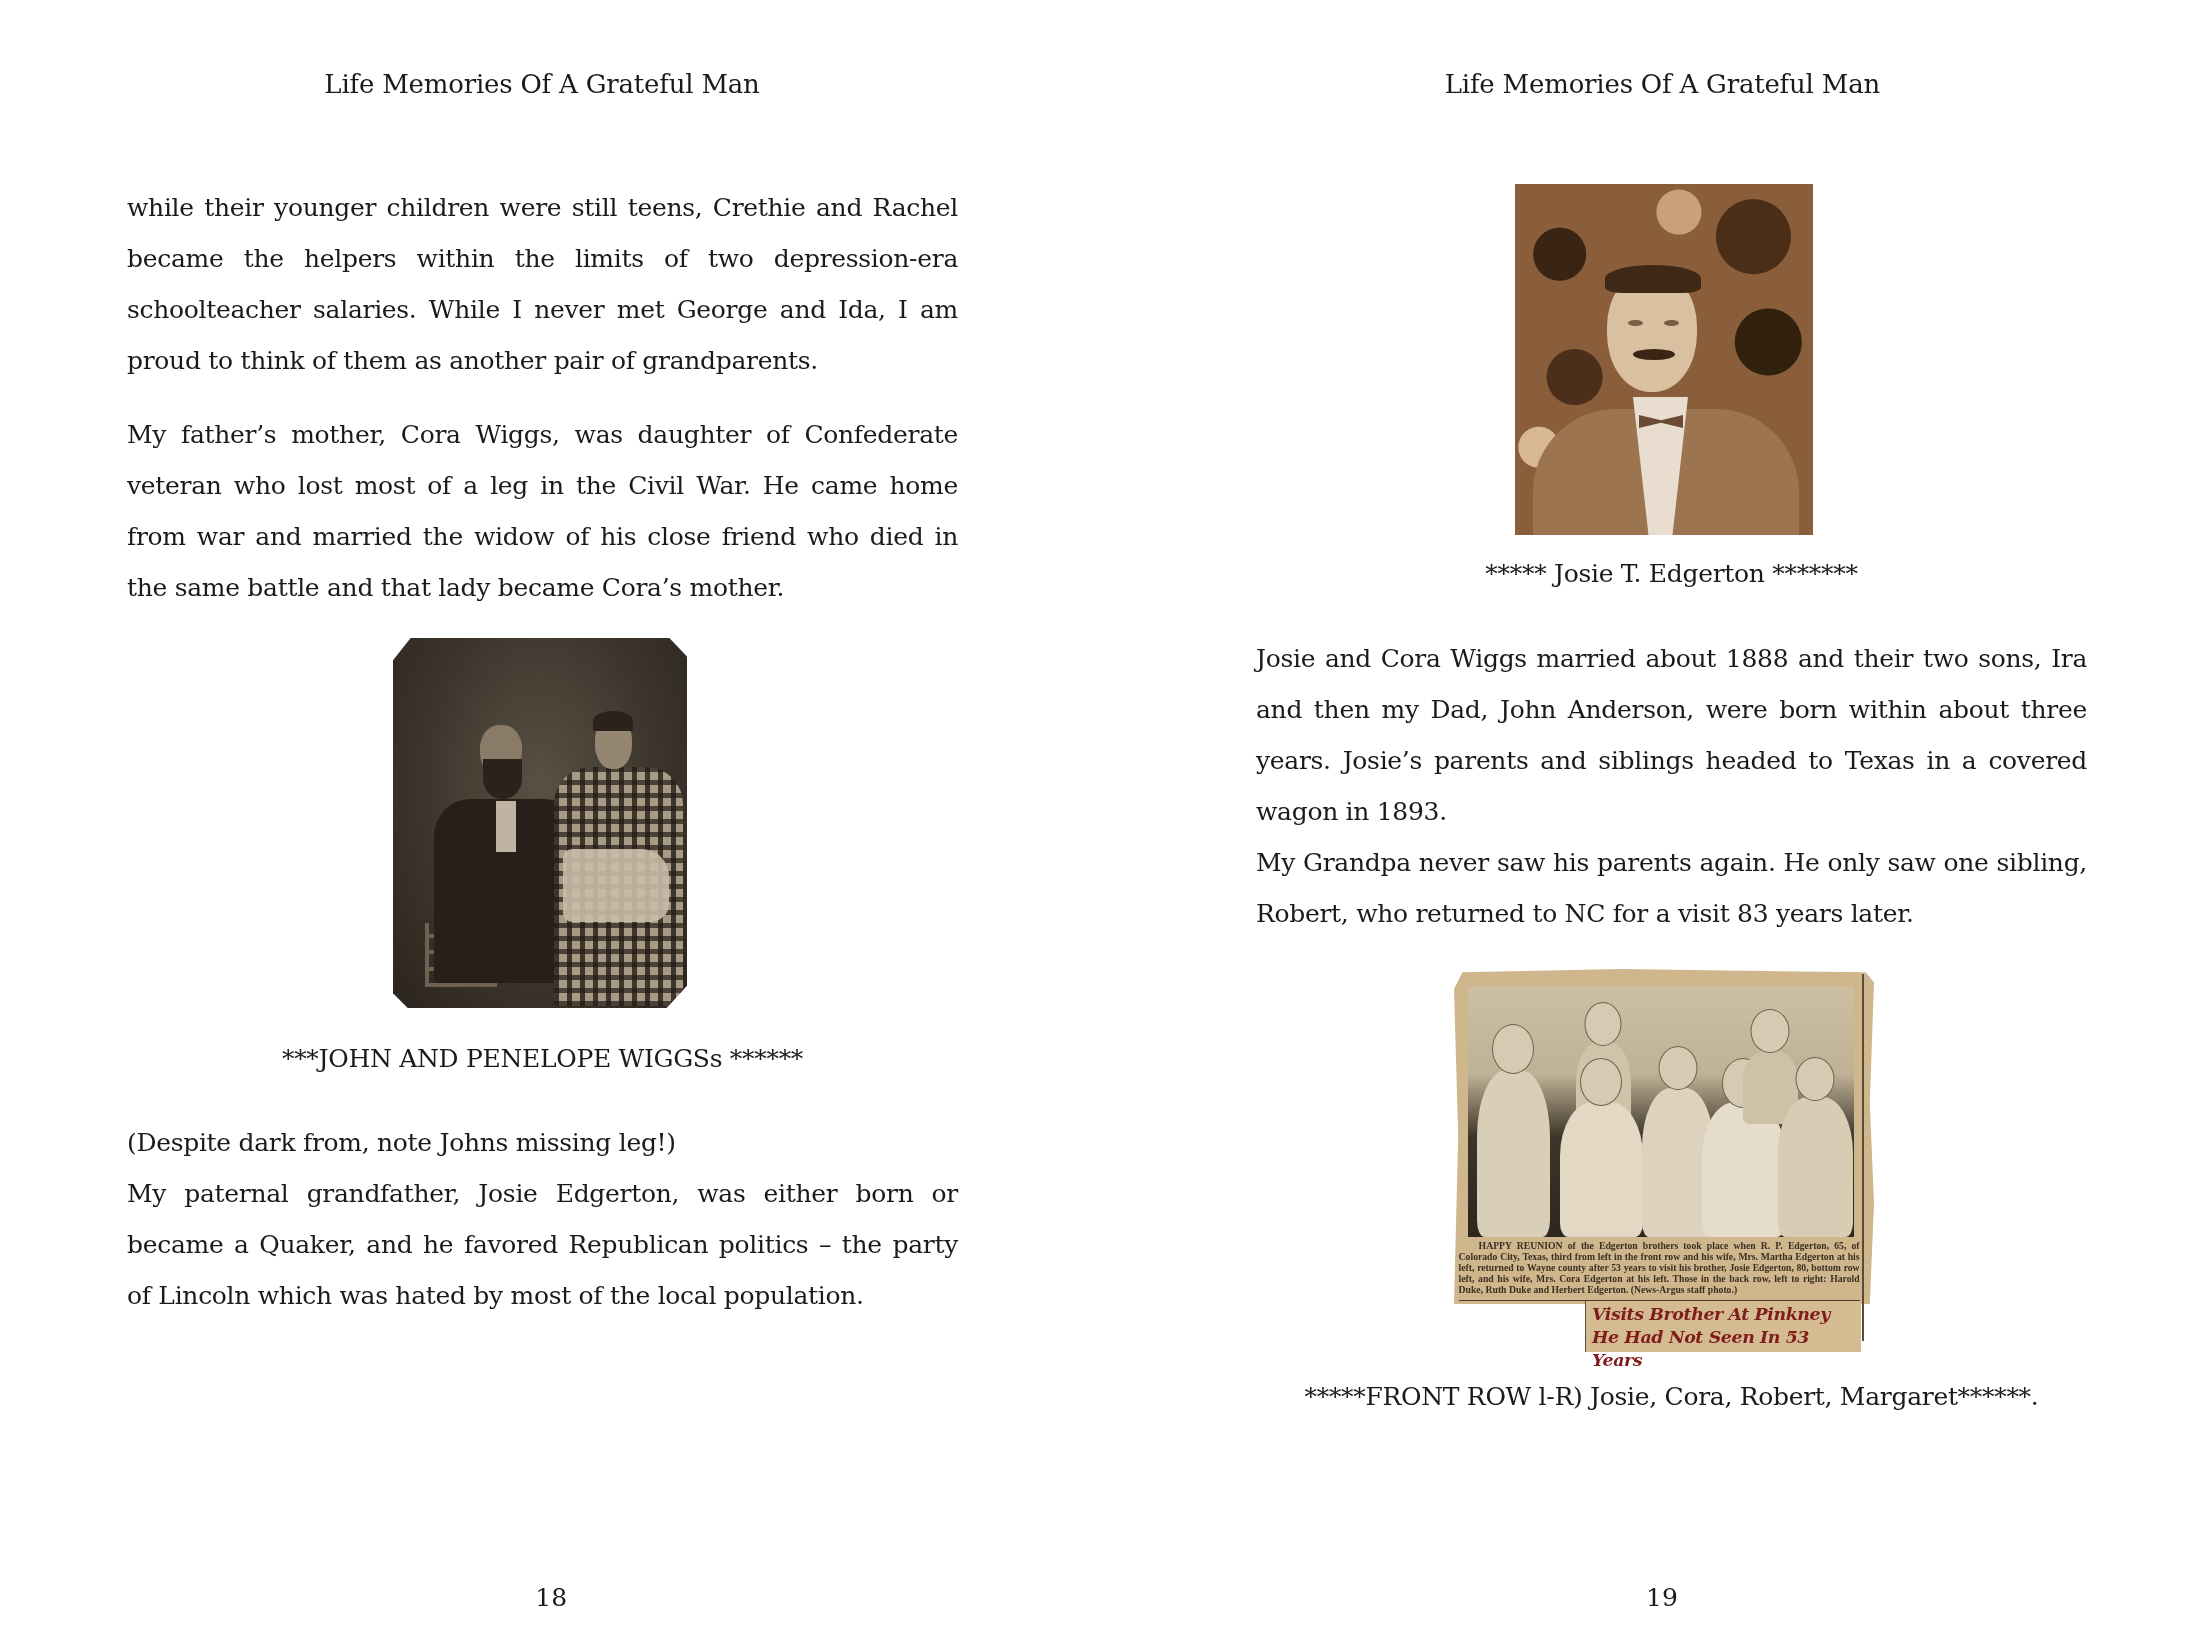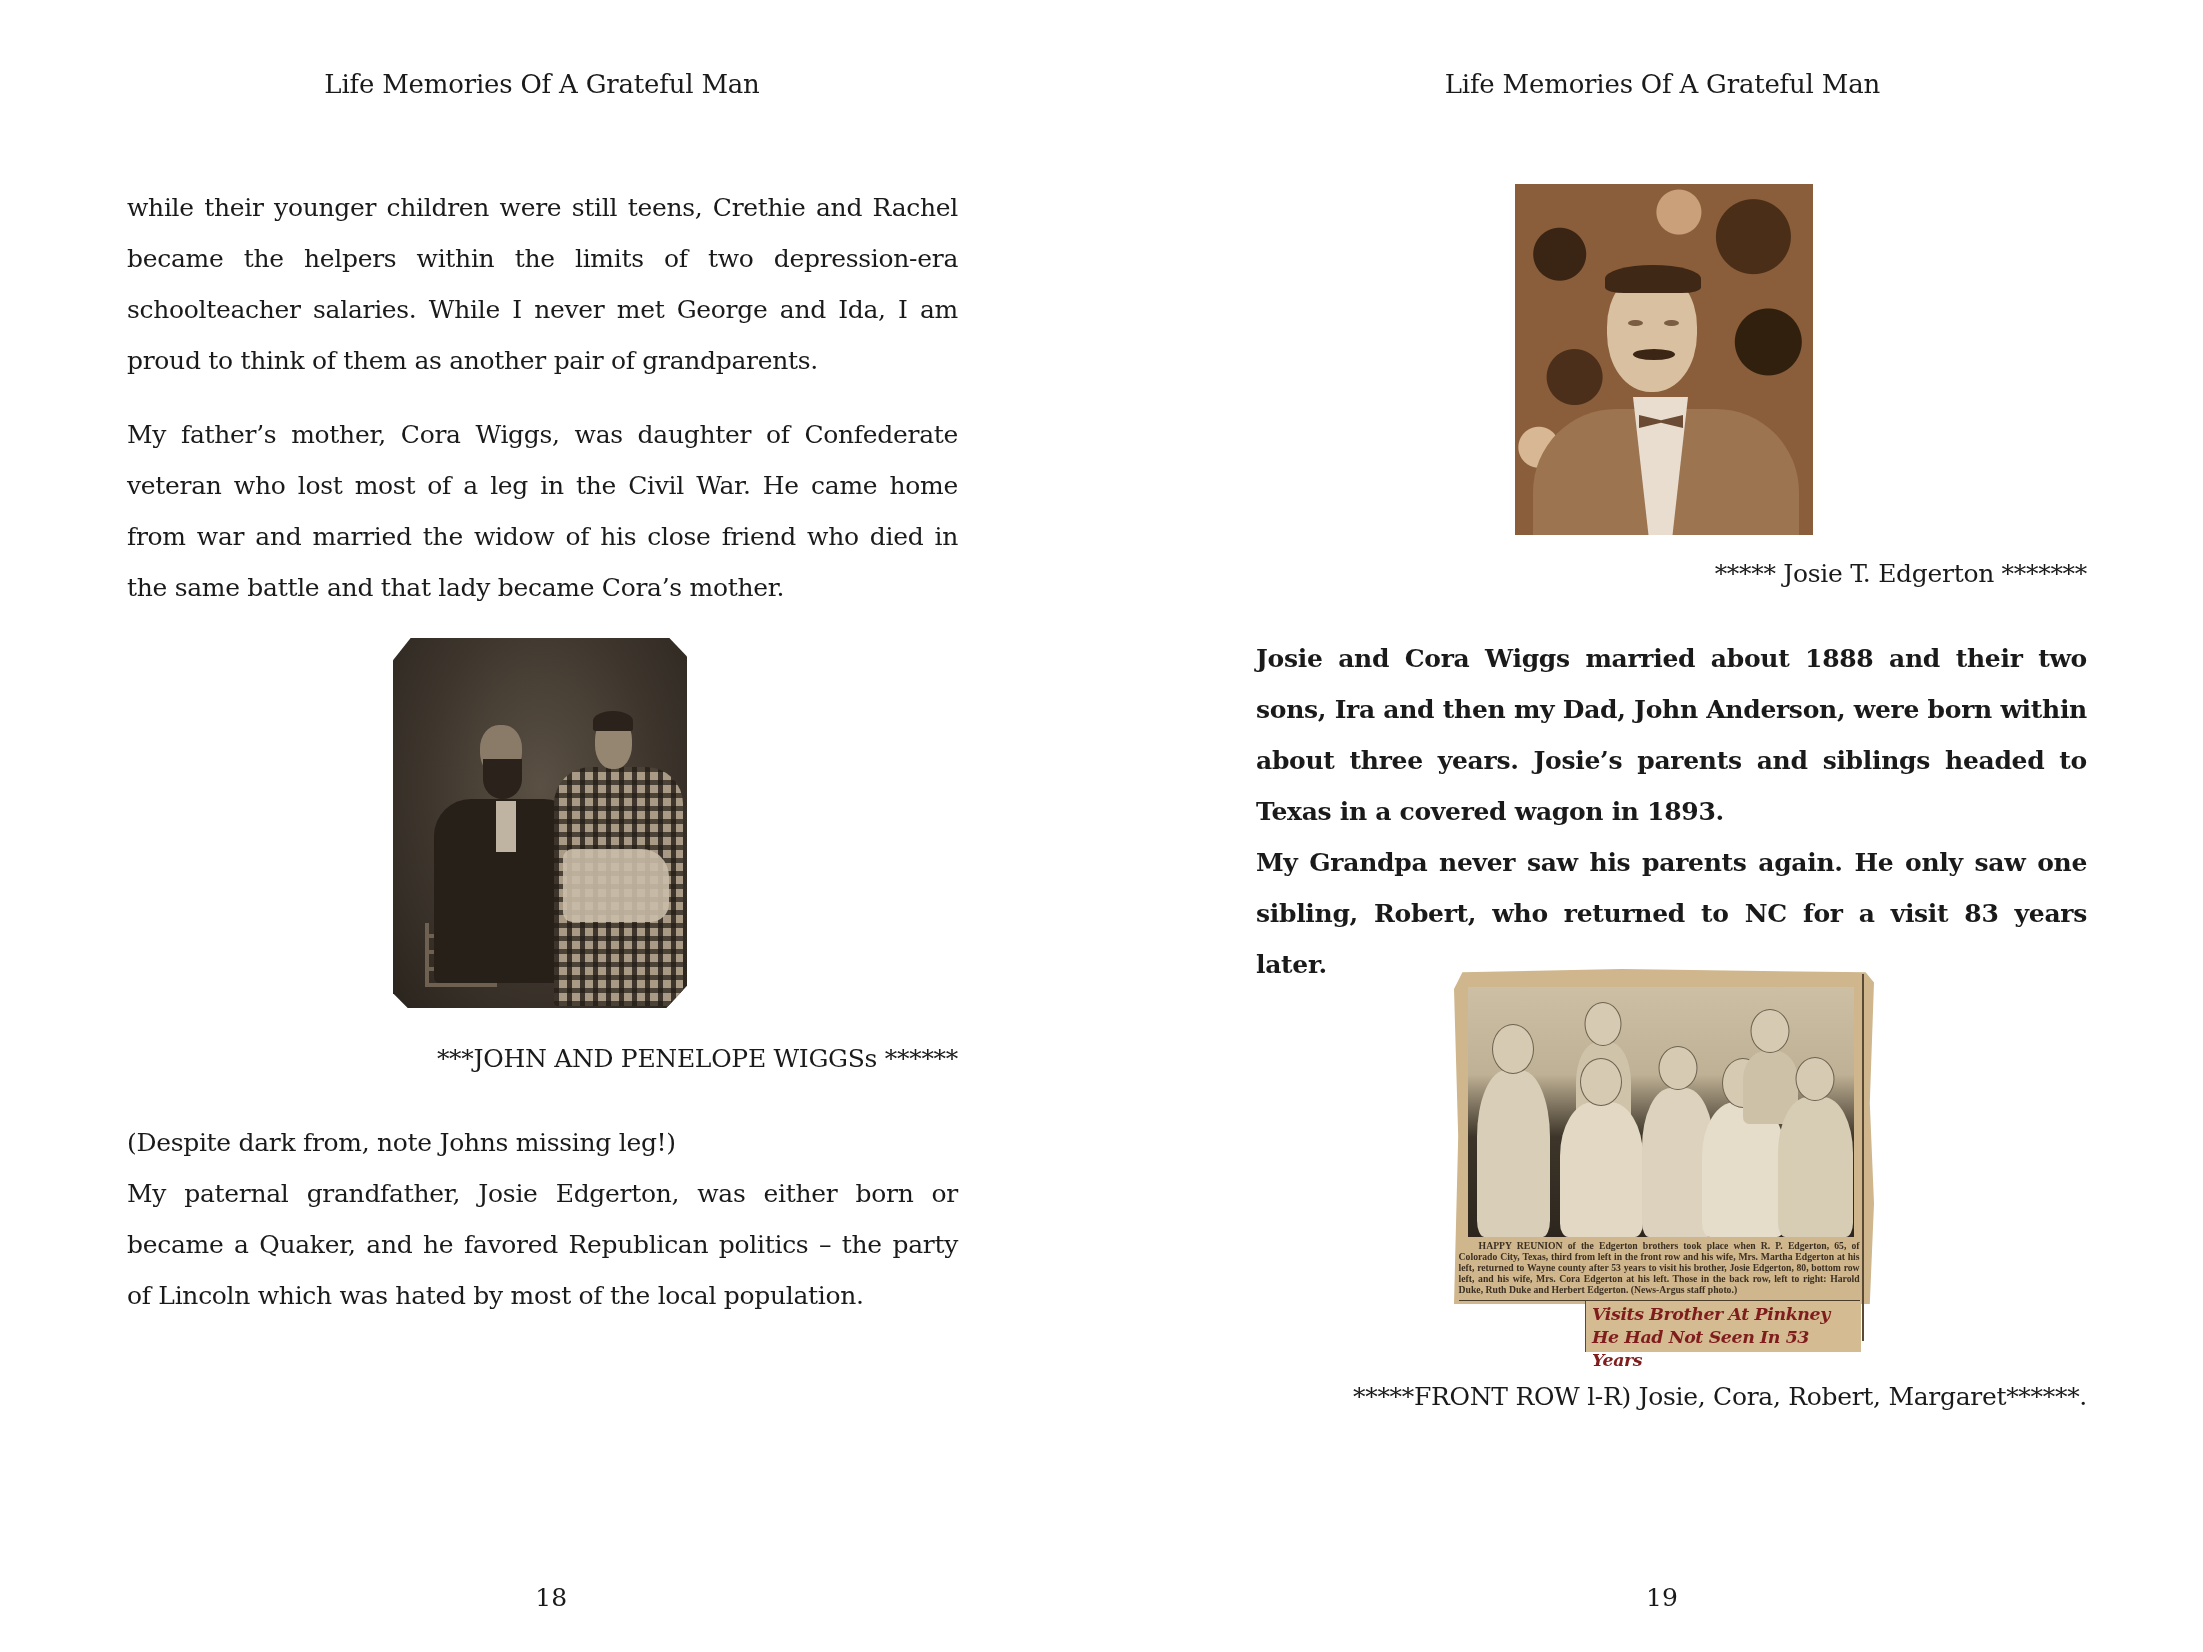--- a/index.html
+++ b/index.html
@@ -17,21 +17,21 @@
   .page.right .running-head { left: 18.4px; width: 1084px; text-align: center; }
   .folio {
     position: absolute; top: 1581px; width: 1084px; text-align: center; font-size: 25px; line-height: 33px;
   }
   .block { position: absolute; }
   .para {
     font-size: 25px; line-height: 51px; text-align: justify; margin: 0; letter-spacing: -0.3px;
   }
   .para.last-left { text-align-last: left; }
   .caption {
-    position: absolute; font-size: 25px; line-height: 37px; text-align: right; letter-spacing: -0.3px;
+    position: absolute; font-size: 25px; line-height: 37px; text-align: center; letter-spacing: -0.3px;
   }
   .tintype {
     position: absolute; left: 393px; top: 638px; width: 294px; height: 370px;
     background: radial-gradient(ellipse at 50% 40%, #5a5044 0%, #3e362d 55%, #2a241e 100%);
     clip-path: polygon(6% 0, 94% 0, 100% 5%, 100% 94%, 93% 100%, 5% 100%, 0 96%, 0 6%);
     overflow: hidden;
   }
   .tintype .man-head { position:absolute; left: 87px; top: 87px; width: 42px; height: 51px; border-radius: 45%; background:#8a7b68; }
   .tintype .man-beard { position:absolute; left: 90px; top: 121px; width: 39px; height: 40px; border-radius: 0 0 50% 50%; background:#2a221b; }
   .tintype .man-body { position:absolute; left: 41px; top: 161px; width: 147px; height: 184px; border-radius: 37px 37px 5.5px 5.5px; background:#272019; }
@@ -140,21 +140,21 @@
   <div class="bowtie"></div>
   <div class="face"></div>
   <div class="hair"></div>
   <div class="eye1"></div>
   <div class="eye2"></div>
   <div class="mustache"></div>
 </div>
 
 <div class="caption" style="left:1256px; top:555px; width:831px;">***** Josie T. Edgerton *******</div>
 
-<div class="block" style="left:1256px; top:633px; width:831px;font-weight:bold;">
+<div class="block" style="left:1256px; top:633px; width:831px;">
   <p class="para last-left">Josie and Cora Wiggs married about 1888 and their two sons, Ira and then my Dad, John Anderson, were born within about three years. Josie’s parents and siblings headed to Texas in a covered wagon in 1893.</p>
   <p class="para last-left">My Grandpa never saw his parents again. He only saw one sibling, Robert, who returned to NC for a visit 83 years later.</p>
 </div>
 
 <div class="clipping">
   <div class="clip-paper-top"></div>
   <div class="clip-paper-head"></div>
   <div class="clip-photo">
     <div class="person" style="left:9.2px; top:83px; width:73px; height:167px; background:#d9ceb7;">
         <div class="h" style="top:-46px; width:40px; height:48px;"></div>

